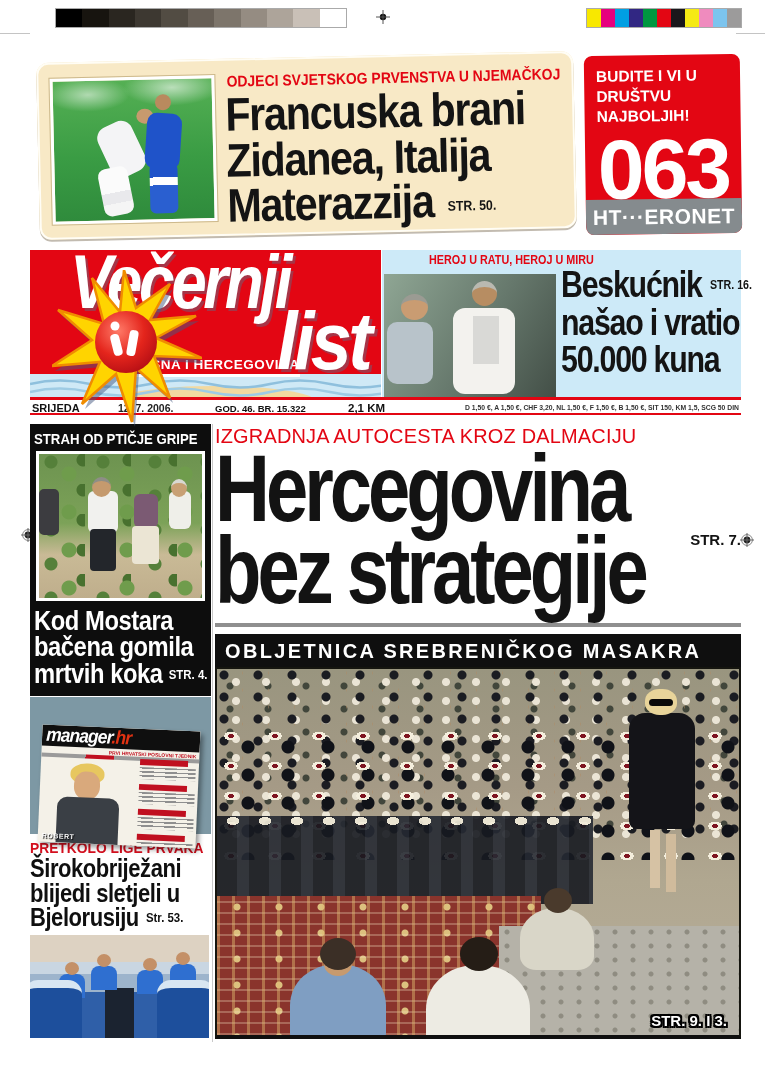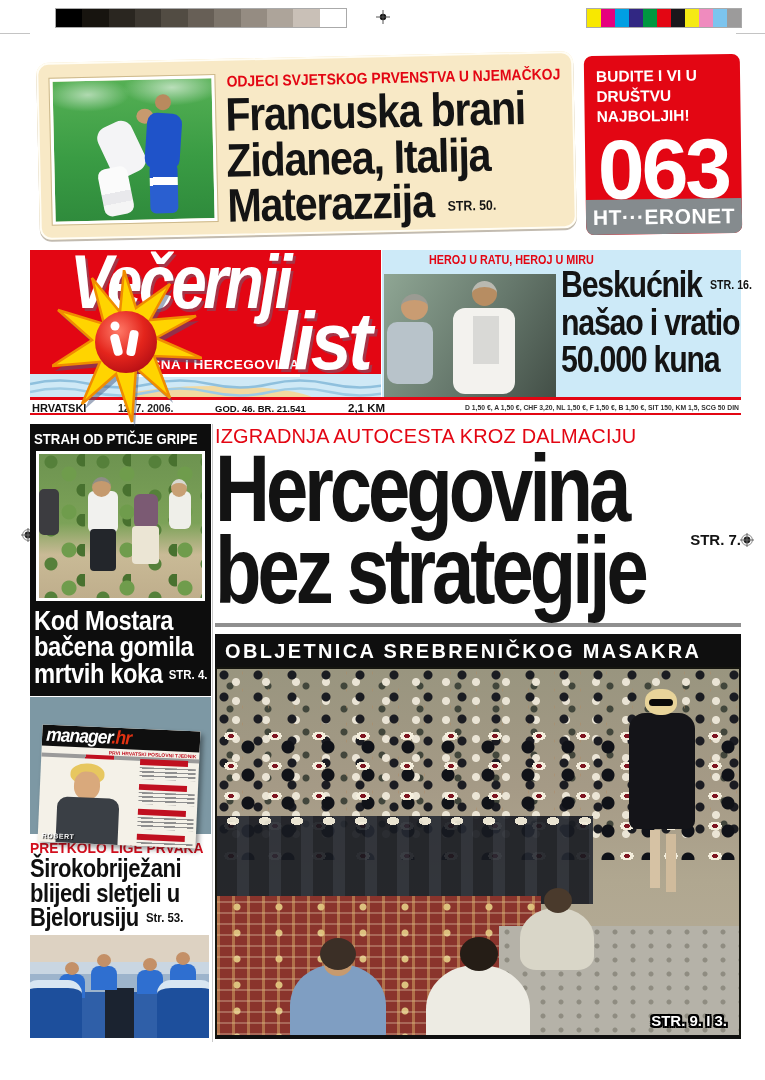--- a/index.html
+++ b/index.html
@@ -314,23 +314,23 @@
       <div class="hp-shirt2"></div>
     </div>
     <div class="hero-head">
       <span class="cx" style="transform:scaleX(.82);"><span>Beskućnik</span><span class="hero-ref">STR. 16.</span></span><br>
       <span class="cx" style="transform:scaleX(.82);">našao i vratio</span><br>
       <span class="cx" style="transform:scaleX(.82);">50.000 kuna</span>
     </div>
   </div>
 
   <div class="abs dateline">
-    <span class="dl-day">HRVATSKI</span>
+    <span class="dl-day">SRIJEDA</span>
     <span class="dl-date">12. 7. 2006.</span>
-    <span class="dl-issue">GOD. 46. BR. 21.541</span>
+    <span class="dl-issue">GOD. 46. BR. 15.322</span>
     <span class="dl-price">2,1 KM</span>
     <span class="dl-foreign">D 1,50 €, A 1,50 €, CHF 3,20, NL 1,50 €, F 1,50 €, B 1,50 €, SIT 150, KM 1,5, SCG 50 DIN</span>
   </div>
 
   <div class="abs divider"></div>
 
   <div class="abs left-col">
 
     <div class="bf-block">
       <div class="bf-kicker"><span class="cx">STRAH OD PTIČJE GRIPE</span></div>

